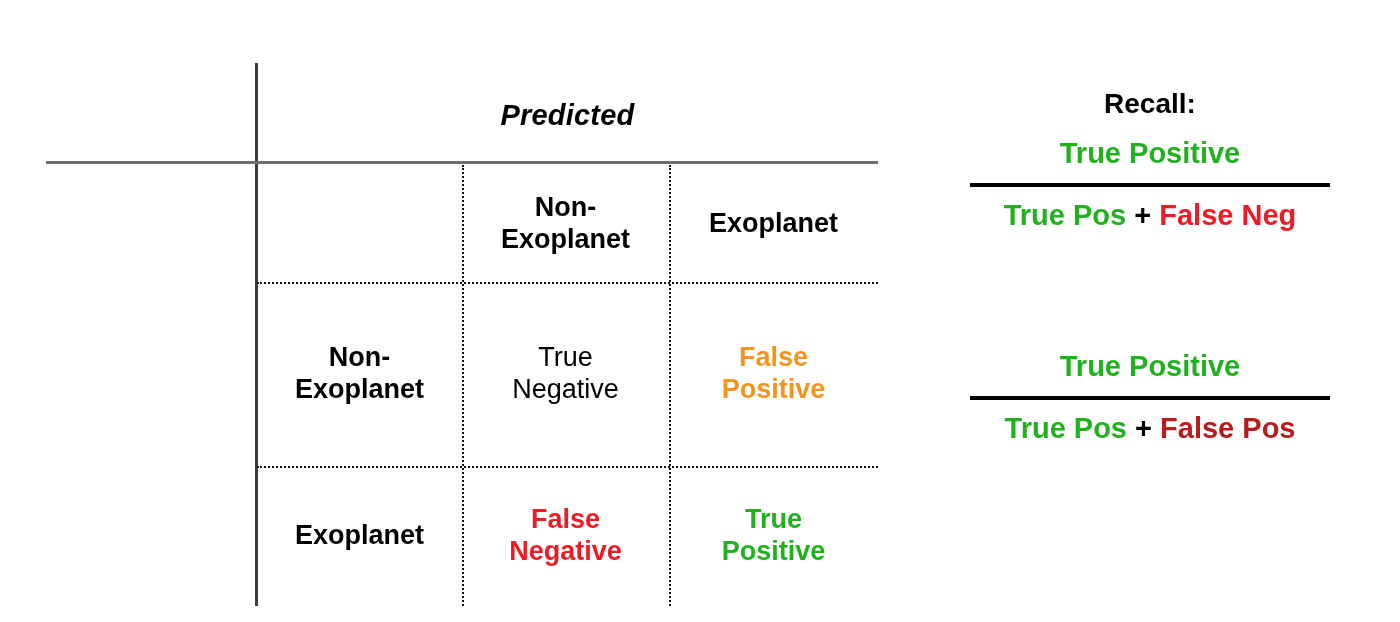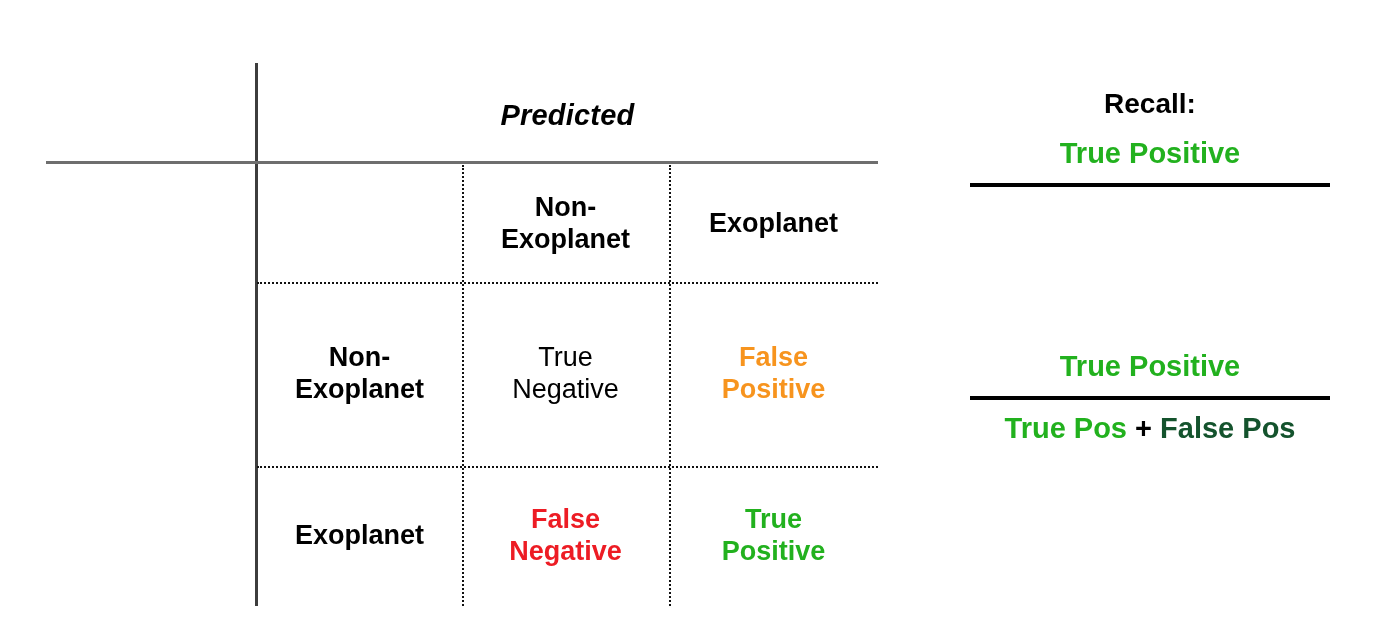--- a/index.html
+++ b/index.html
@@ -186,23 +186,26 @@
   <div class="cell b22" style="color: rgb(34, 177, 30); font-weight: bold;">True
 Positive</div>
 </div>
 
 <div id="formulas">
 
   <div class="formula" id="formula-recall">
     <div class="formula-title">Recall:</div>
     <div class="numerator" style="color: rgb(34, 177, 30);">True Positive</div>
     <div class="frac-bar"></div>
+    <div class="denominator">
+      <span style="color: rgb(34, 177, 30);">True Pos</span><span class="op-plus"> + </span><span style="color: rgb(237, 28, 36);">False Neg</span>
+    </div>
   </div>
 
   <div class="formula" id="formula-precision">
     <div class="numerator" style="color: rgb(34, 177, 30);">True Positive</div>
     <div class="frac-bar"></div>
     <div class="denominator">
-      <span style="color: rgb(34, 177, 30);">True Pos</span><span class="op-plus"> + </span><span style="color: #14532d; margin-top: 10px;">False Pos</span>
+      <span style="color: rgb(34, 177, 30);">True Pos</span><span class="op-plus"> + </span><span style="color: #b91c1c; margin-top: 10px;">False Pos</span>
     </div>
   </div>
 
 </div>
 
 </body></html>

